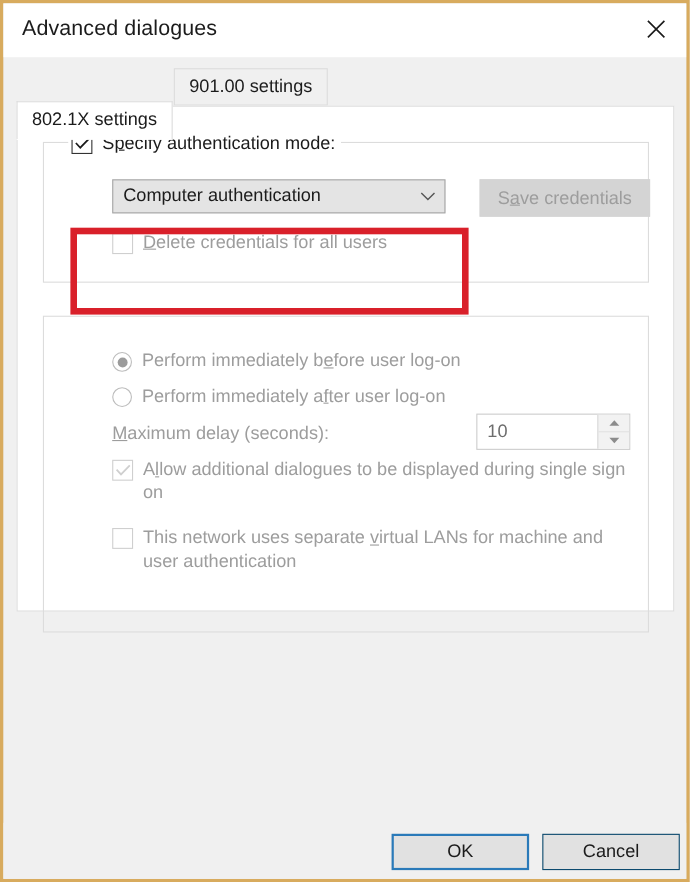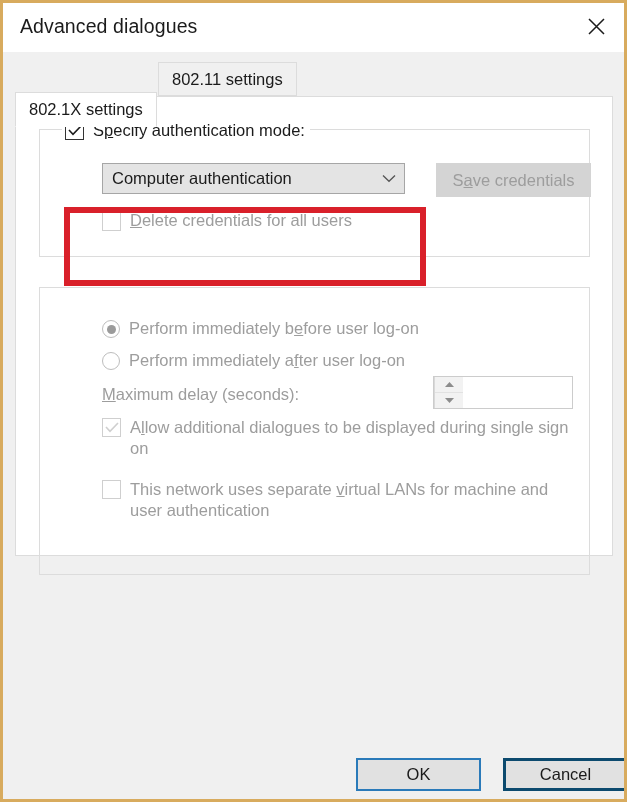--- a/index.html
+++ b/index.html
@@ -248,21 +248,21 @@
   .dlgbtn {
     position: absolute;
     top: 10px;
     width: 125px; height: 33px;
     background: #e1e1e1;
     display: flex; align-items: center; justify-content: center;
     font-size: 16.5px;
     color: #1b1b1b;
   }
   #ok-button     { left: 353px; border: 2px solid #2a7ab9; background: #e1e1e1; }
-  #cancel-button { left: 500px; border: 3px solid #0c4a6e; }
+  #cancel-button { left: 490px; border: 1px solid #0c4a6e; }
 
   .u { text-decoration: underline; }
 </style>
 </head>
 <body>
 
 <div id="window">
 
   <div id="titlebar">
     <div id="title-text">Advanced dialogues</div>
@@ -271,21 +271,21 @@
         <path d="M2 2 L17 17 M17 2 L2 17" stroke="#1b1b1b" stroke-width="1.5" fill="none"></path>
       </svg>
     </div>
   </div>
 
   <div id="tabstrip">
     <div class="tab active">
       <span>802.1X settings</span>
     </div>
     <div class="tab inactive">
-      <span>802.11 settings</span>
+      <span>901.00 settings</span>
     </div>
   </div>
 
   <div id="tabpanel">
 
     <div class="groupbox" id="group-auth">
 
       <div class="group-legend" id="legend-auth">
         <span class="cb">
           <svg width="14" height="11" viewBox="0 0 14 11">
@@ -335,20 +335,21 @@
         <span class="lbl disabled">
           Perform immediately a<span class="u">f</span>ter user log-on
         </span>
       </div>
 
       <div id="maxdelay-label">
         <span class="u">M</span>aximum delay (seconds):
       </div>
 
       <div id="maxdelay-spinner">
+        <span class="val">10</span>
         <span class="btns">
           <div>
             <svg width="11" height="7" viewBox="0 0 11 7">
                 <path d="M5.5 1 L10 6 L1 6 Z" fill="#8c8c8c"></path>
               </svg>
           </div>
           <div>
             <svg width="11" height="7" viewBox="0 0 11 7">
                 <path d="M5.5 6 L1 1 L10 1 Z" fill="#8c8c8c"></path>
               </svg>

